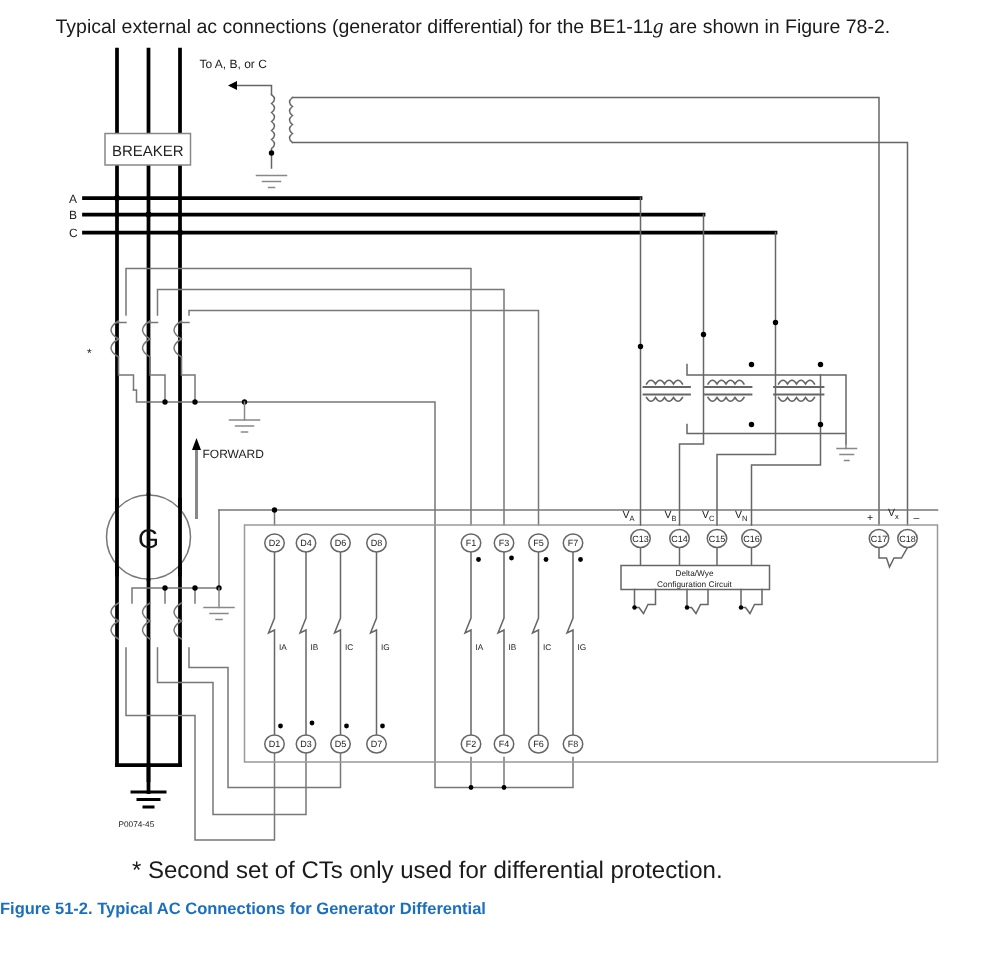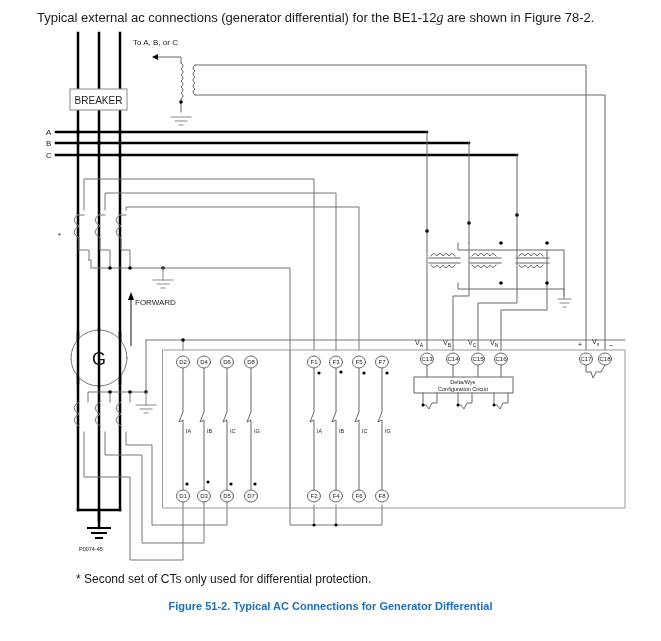--- a/index.html
+++ b/index.html
@@ -2,28 +2,28 @@
 <html><head>
 <meta charset="utf-8">
 <style>
   html, body { margin: 0; padding: 0; background: #ffffff; }
   body { width: 661px; height: 641px; position: relative; overflow: hidden;
          font-family: "Liberation Sans", sans-serif; color: #111; }
   .intro { position: absolute; left: 37px; top: 10px; font-size: 13px; color: #1a1a1a; }
   .intro i { font-family: "Liberation Serif", serif; font-style: italic; font-size: 14px; }
   svg#diagram { position: absolute; left: 0; top: 0; }
   svg text { font-family: "Liberation Sans", sans-serif; }
-  .footnote { position: absolute; left: 76px; top: 572px; font-size: 12px; color: #1a1a1a; text-align: center; }
-  .caption { position: absolute; left: 0; width: 661px; top: 600px; text-align: center;
+  .footnote { position: absolute; left: 88px; top: 572px; font-size: 16px; color: #1a1a1a; text-align: center; }
+  .caption { position: absolute; left: 0; width: 661px; top: 600px; 
              font-size: 11px; font-weight: bold; color: #1a6fbf; }
 </style>
 </head>
 <body>
 
-<div class="intro"><span>Typical external ac connections (generator differential) for the BE1-12</span><i>g</i><span> are shown in Figure 78-2.</span></div>
+<div class="intro"><span>Typical external ac connections (generator differential) for the BE1-11</span><i>g</i><span> are shown in Figure 78-2.</span></div>
 
 <svg id="diagram" width="661" height="641" viewBox="0 0 661 641" xmlns="http://www.w3.org/2000/svg">
   <g fill="none" stroke-linecap="square">
 
     <g stroke="#000" stroke-width="2.5">
       <line x1="78" y1="33" x2="78" y2="510"></line>
       <line x1="99" y1="33" x2="99" y2="520"></line>
       <line x1="120" y1="33" x2="120" y2="510"></line>
       <line x1="78" y1="510" x2="120" y2="510"></line>
       <line x1="99" y1="510" x2="99" y2="528"></line>

